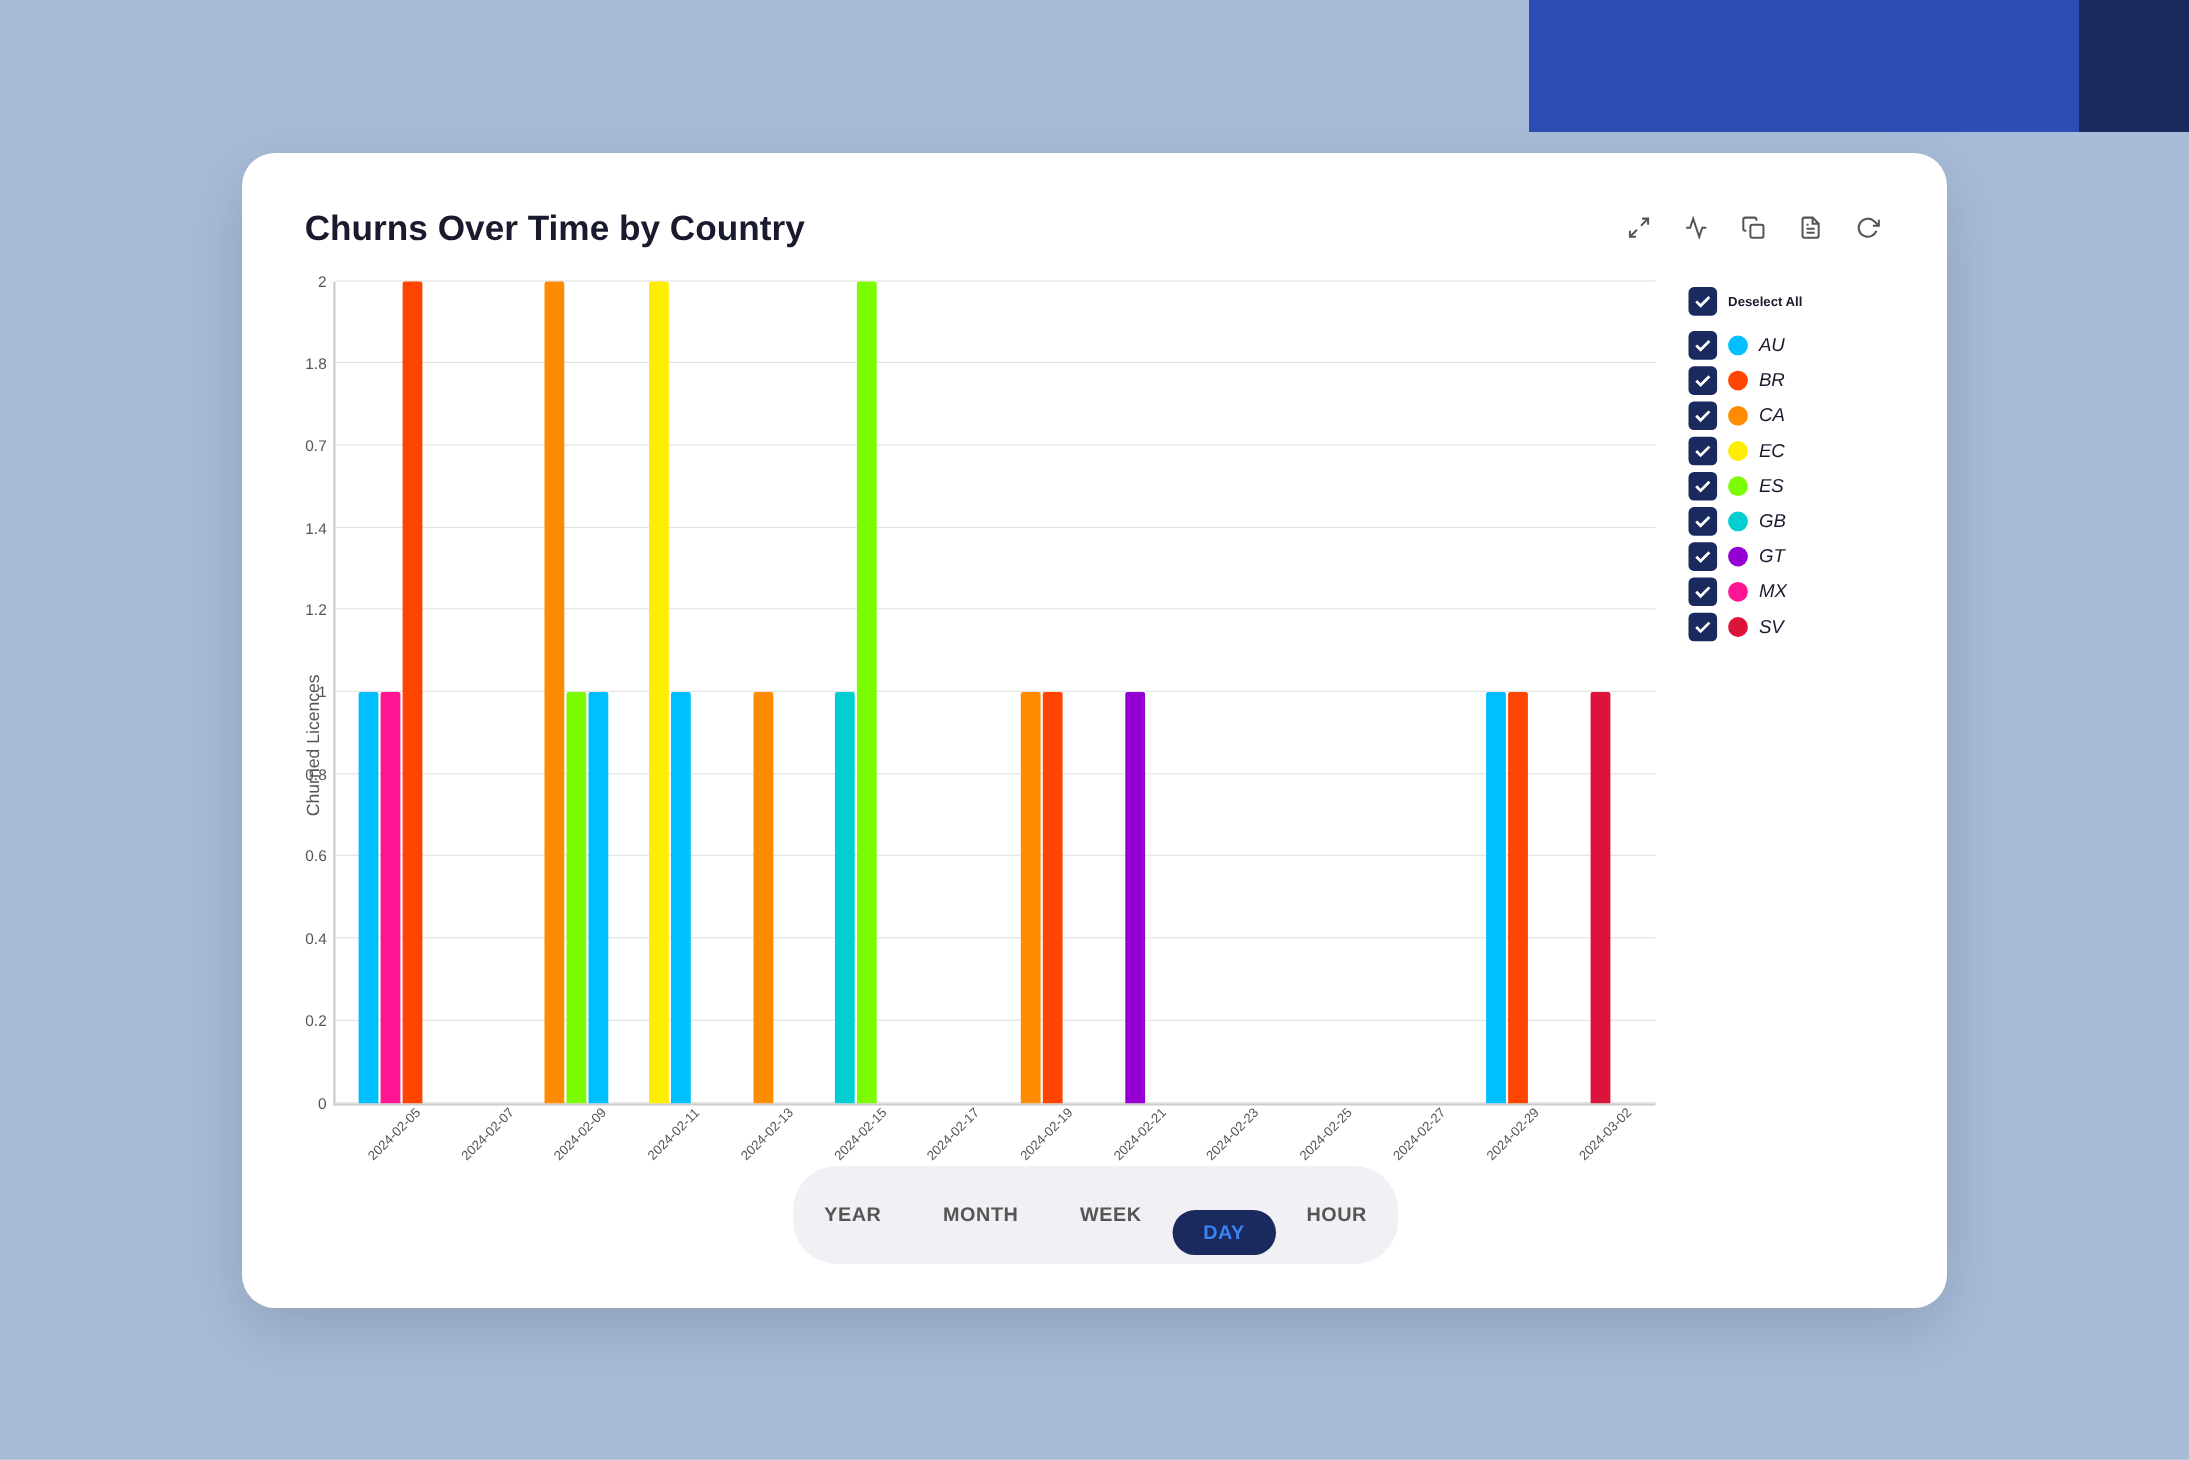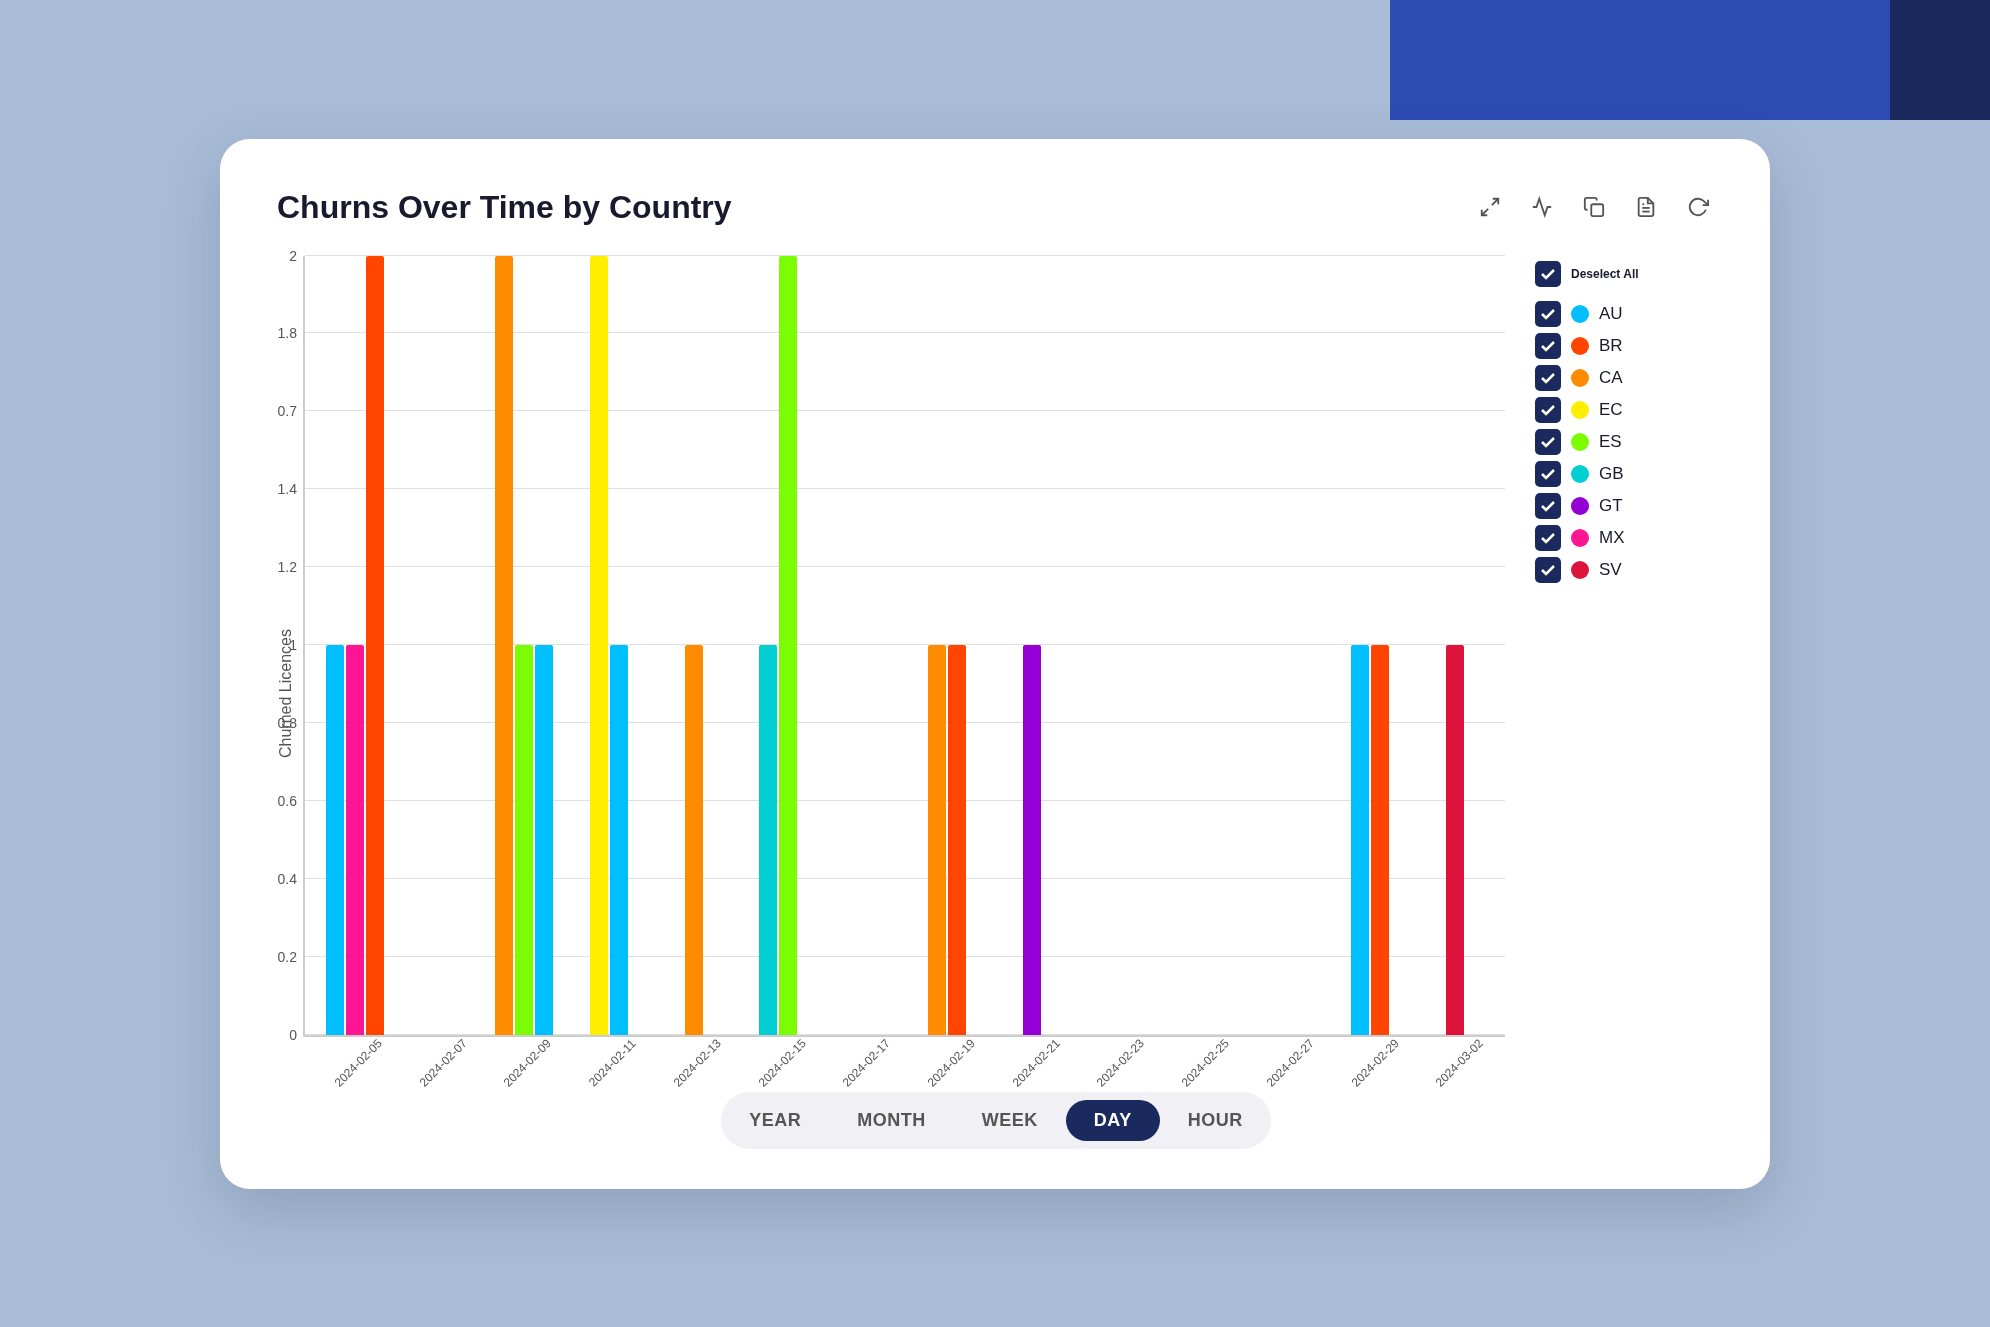--- a/index.html
+++ b/index.html
@@ -231,21 +231,22 @@
       background: transparent;
       font-size: 18px;
       font-weight: 600;
       color: #555;
       cursor: pointer;
       letter-spacing: 0.5px;
       text-align: right;
     }
     .time-btn.active {
       background: #1a2a5e;
-      color: #ffffff;
+      color: #3b82f6;
+      margin-top: 32px;
     }
   </style>
 </head>
 <body>
 
 <div class="outer-frame">
   <div class="top-bar">
     <div class="top-bar-blue"></div>
     <div class="top-bar-dark"></div>
   </div>
@@ -394,21 +395,21 @@
 
       <div class="legend">
         <div class="legend-deselect">
           <div class="legend-checkbox">
             <svg viewBox="0 0 16 16" fill="none" stroke="white" stroke-width="2.5">
               <polyline points="2,8 6,12 14,4"></polyline>
             </svg>
           </div>
           <span class="legend-deselect-label">Deselect All</span>
         </div>
-        <div id="legend-items" style="display: flex; flex-direction: column; gap: 6px;">
+        <div id="legend-items" style="display: flex; flex-direction: column; gap: 6px; font-style: italic;">
             <div class="legend-item">
               <div class="legend-checkbox">
                 <svg viewBox="0 0 16 16" fill="none" stroke="white" stroke-width="2.5">
                   <polyline points="2,8 6,12 14,4"></polyline>
                 </svg>
               </div>
               <div class="legend-dot" style="background-color: rgb(0, 191, 255);"></div>
               <span class="legend-label">AU</span>
             </div>
             <div class="legend-item">

